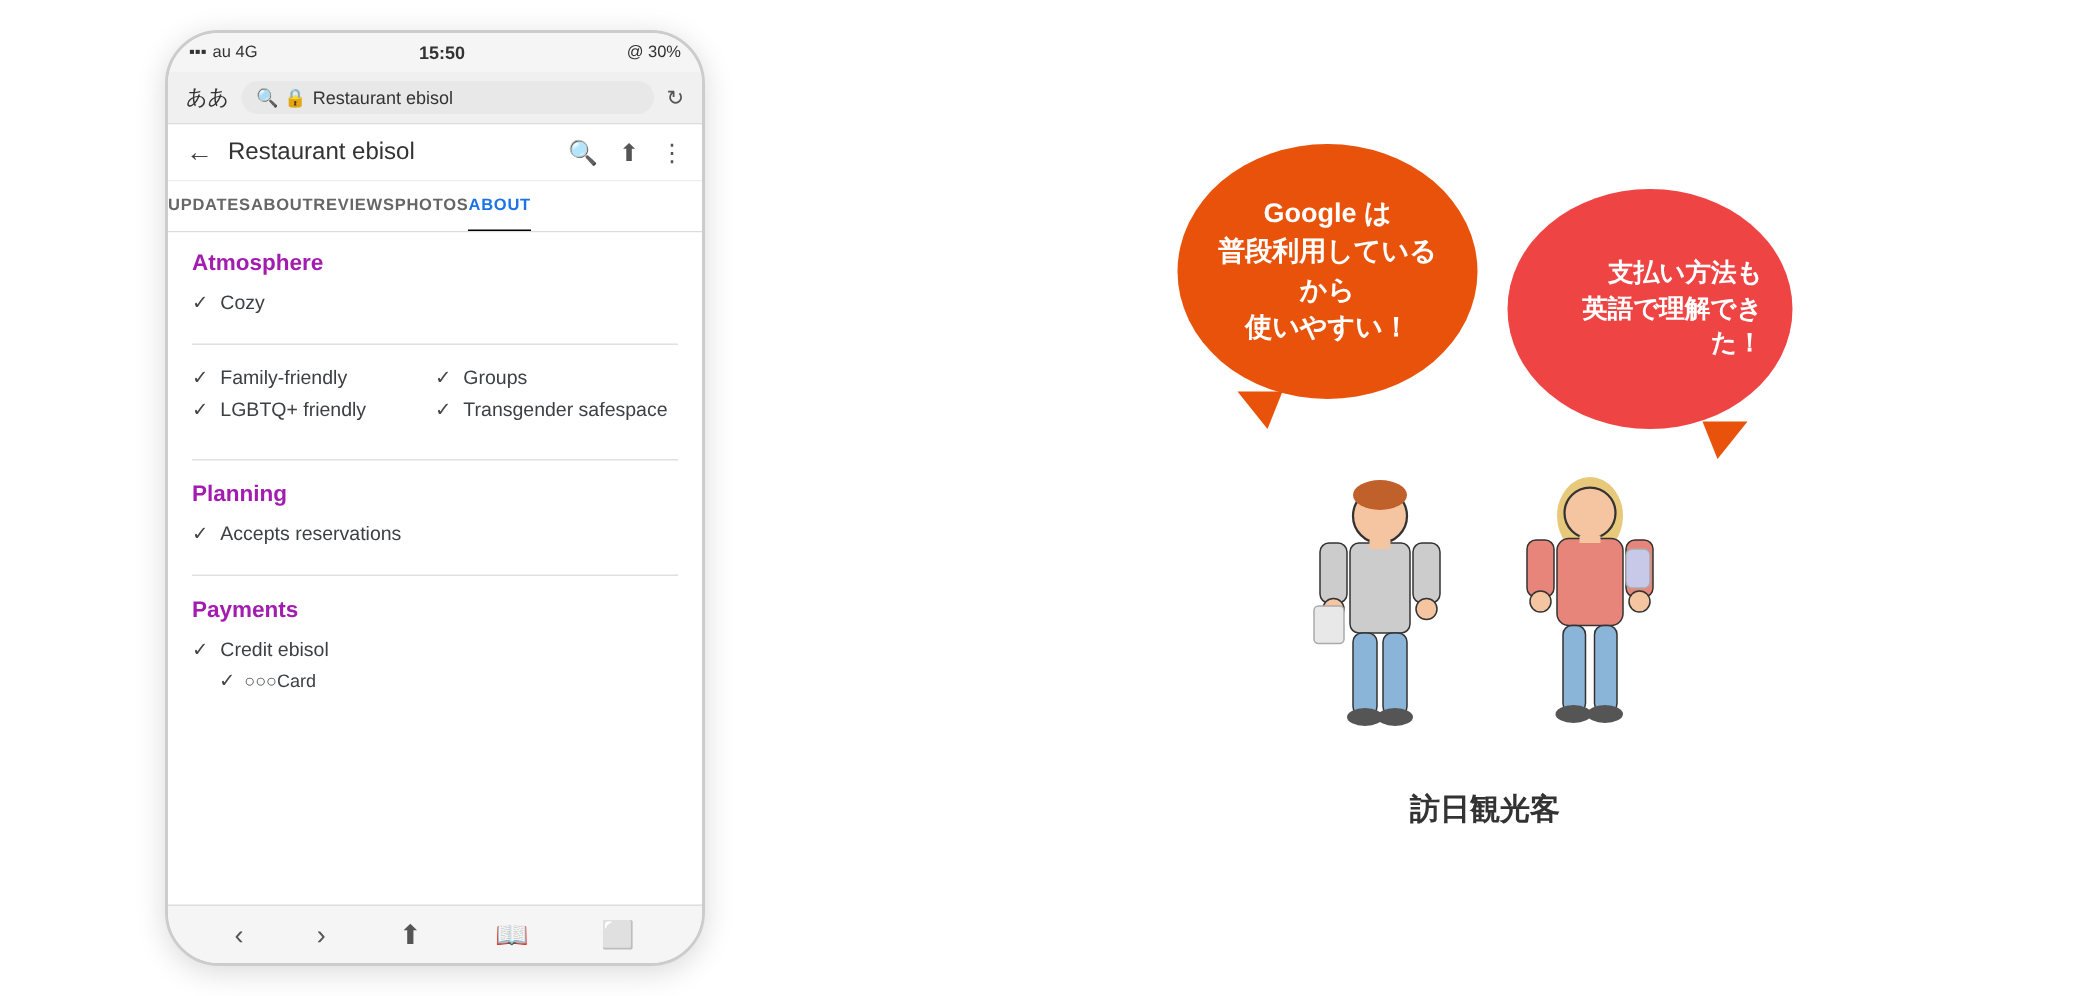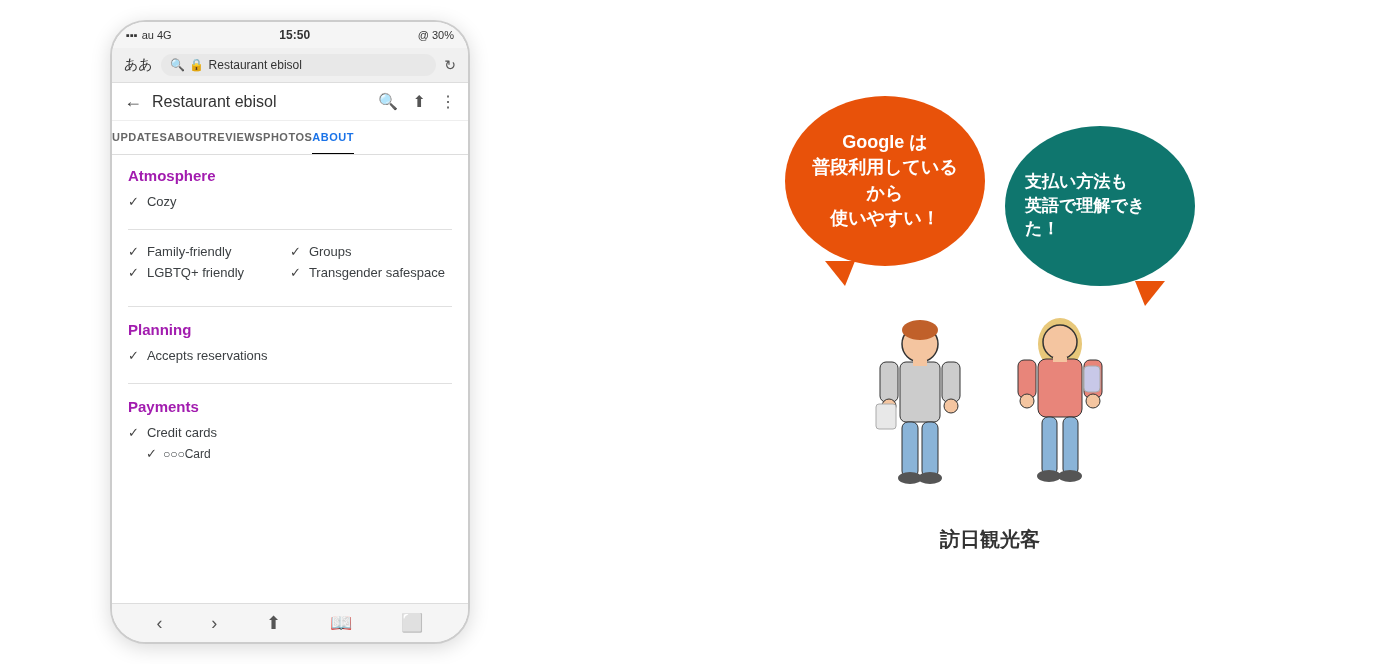--- a/index.html
+++ b/index.html
@@ -230,29 +230,29 @@
       left: 50%;
       transform: translateX(-60px);
       width: 0;
       height: 0;
       border-left: 20px solid transparent;
       border-right: 10px solid transparent;
       border-top: 25px solid #e8520a;
     }
 
     .speech-bubble-right {
-      background: #0f766e;
+      background: #ef4444;
       color: #ffffff;
       border-radius: 50%;
       width: 190px;
       height: 160px;
       display: flex;
       align-items: center;
       justify-content: center;
-      text-align: left;
+      text-align: right;
       font-size: 17px;
       font-weight: 700;
       line-height: 1.4;
       position: relative;
       padding: 20px;
       margin-top: 30px;
     }
     .speech-bubble-right::after {
       content: '';
       position: absolute;
@@ -373,21 +373,21 @@
           <span class="check-icon">✓</span>
           <span>Accepts reservations</span>
         </div>
       </div>
 
       <div class="section">
         <div class="section-divider"></div>
         <div class="section-title">Payments</div>
         <div class="check-item">
           <span class="check-icon">✓</span>
-          <span>Credit cards</span>
+          <span>Credit ebisol</span>
         </div>
         <div class="sub-check-item">
           <span class="check-icon">✓</span>
           <span>○○○Card</span>
         </div>
       </div>
 
     </div>
 
     <div class="browser-bottom">

